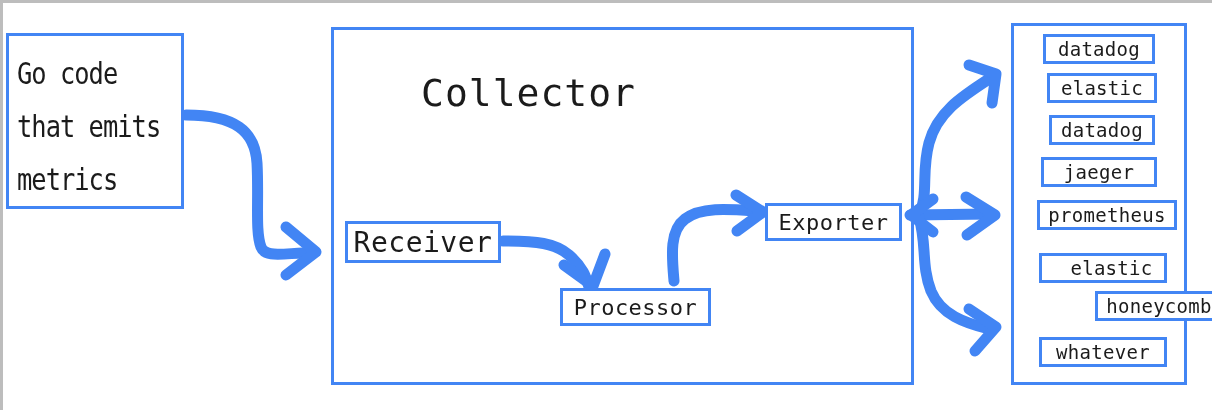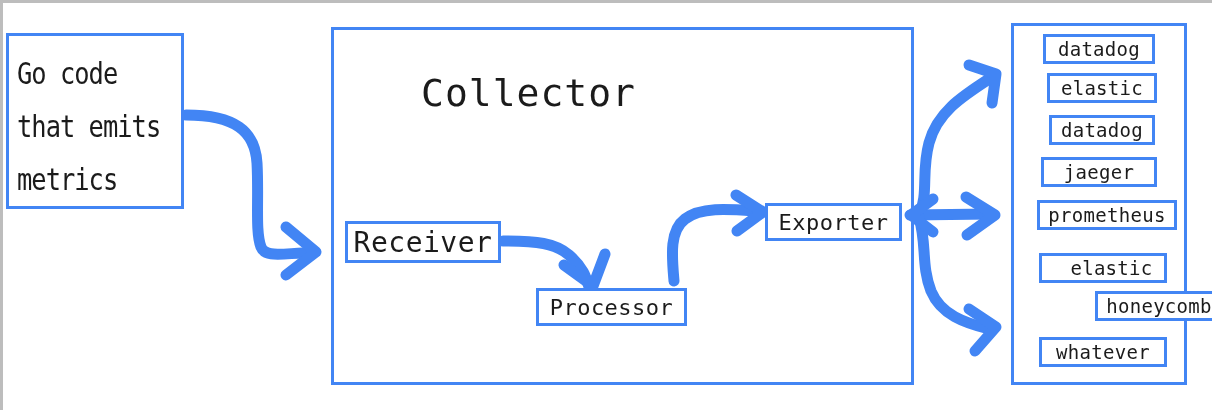--- a/index.html
+++ b/index.html
@@ -75,21 +75,21 @@
   #collector-title {
     position: absolute;
     left: 418px;
     top: 68px;
     font-size: 38px;
     letter-spacing: 1px;
     color: #1b1b1b;
     white-space: nowrap;
   }
   #receiver-node  { left: 342px; top: 218px; width: 156px; height: 42px; font-size: 28px; letter-spacing: 0.5px;}
-  #processor-node { left: 533px; top: 285px; width: 151px; height: 38px; font-size: 22px; letter-spacing: 0.5px;}
+  #processor-node { left: 557px; top: 285px; width: 151px; height: 38px; font-size: 22px; letter-spacing: 0.5px;}
   #exporter-node  { left: 762px; top: 200px; width: 137px; height: 38px; font-size: 22px; letter-spacing: 0.5px;}
 
   
   #backends-box {
     left: 1008px;
     top: 20px;
     width: 176px;
     height: 362px;
   }
   .backend-node {

